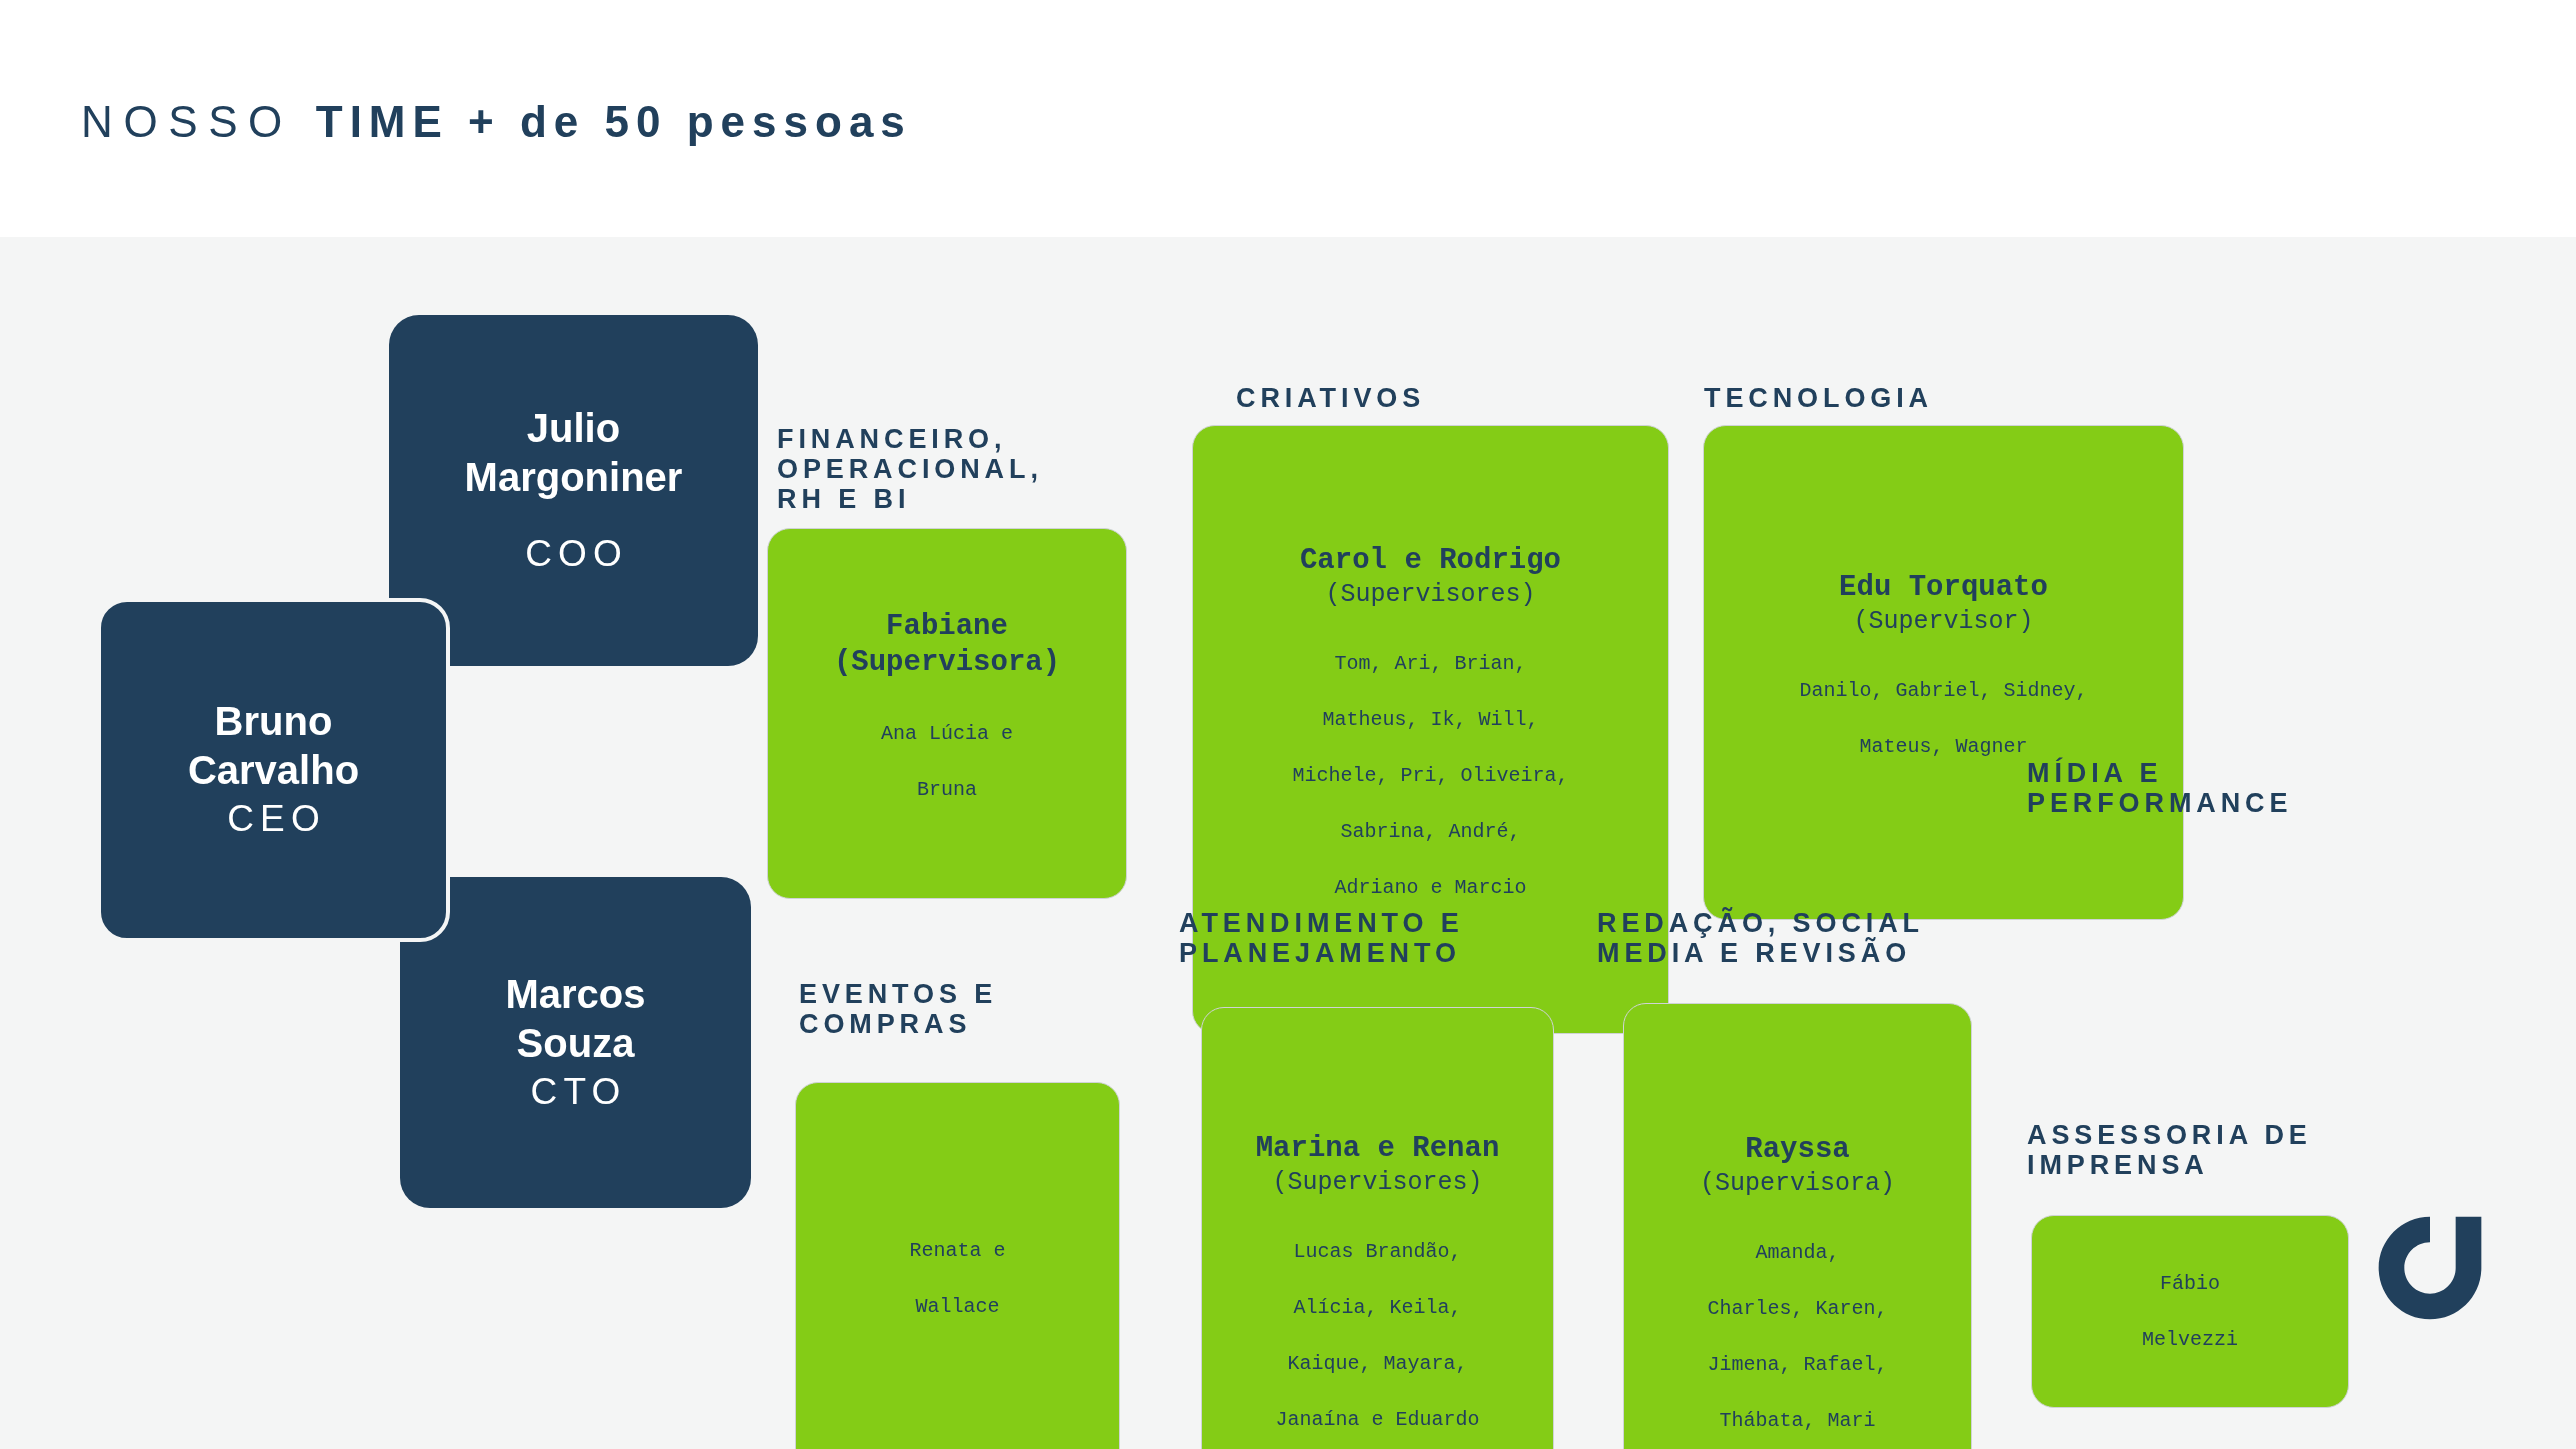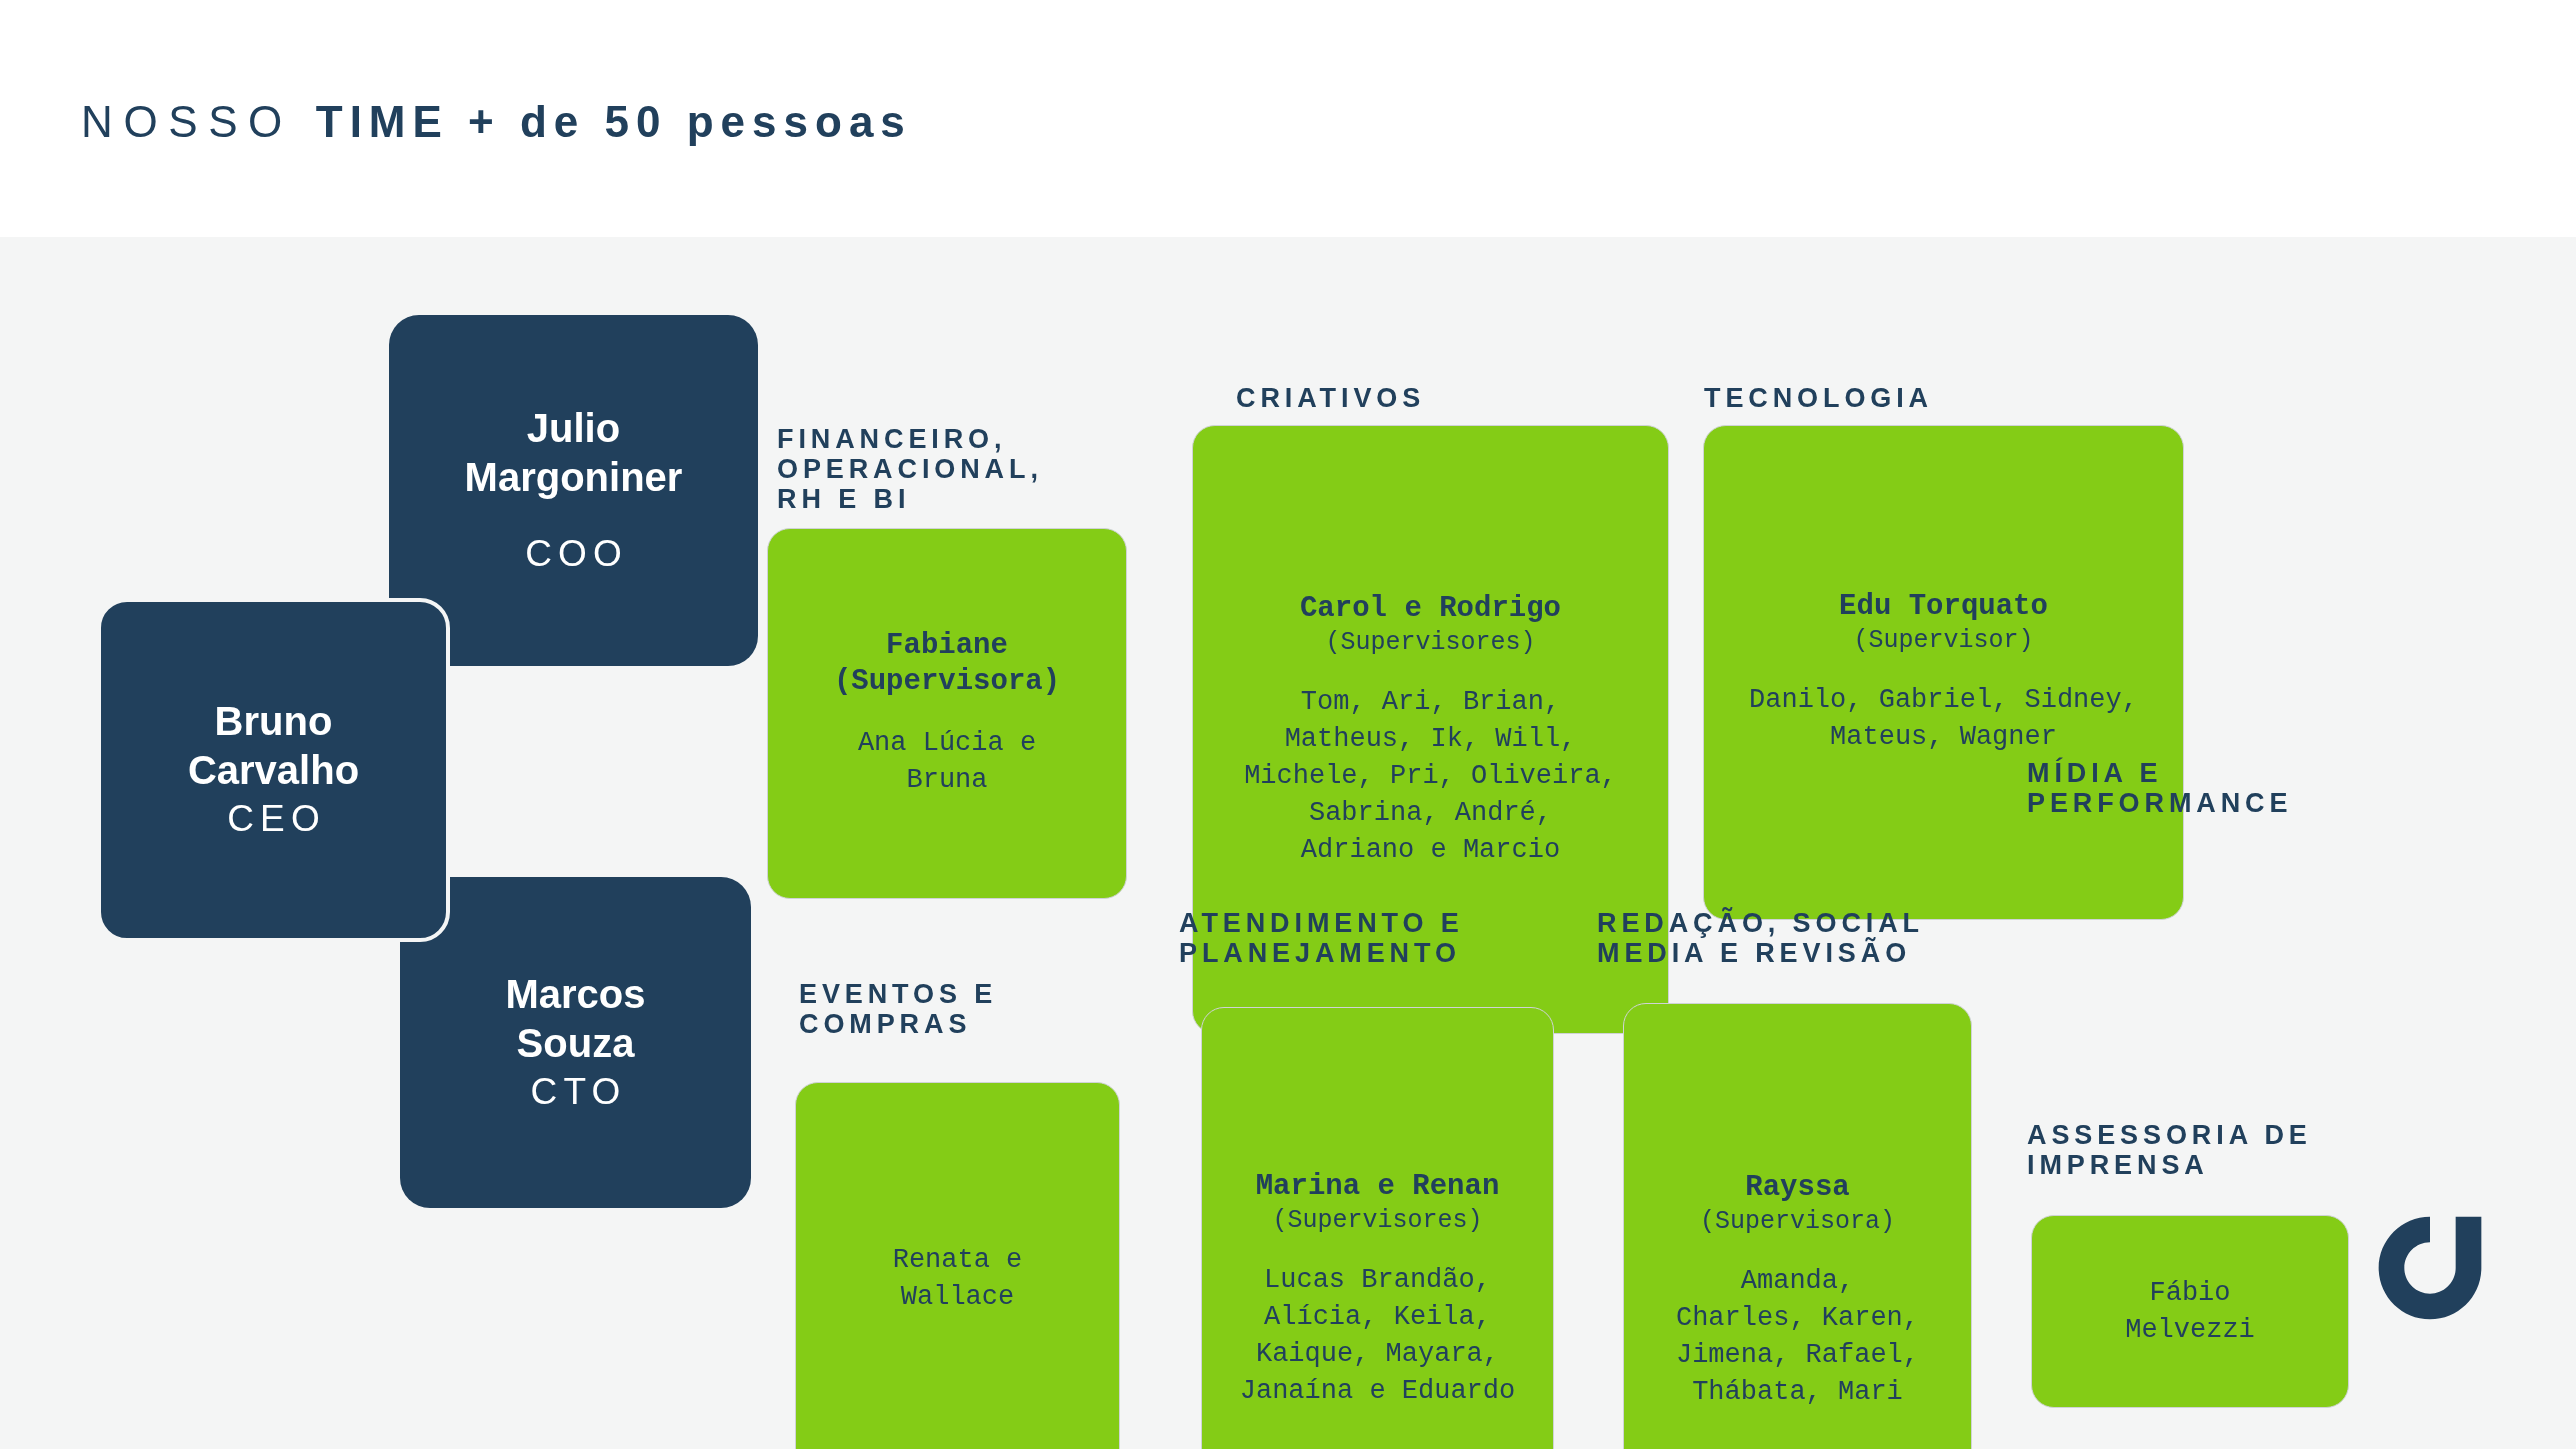--- a/index.html
+++ b/index.html
@@ -133,22 +133,22 @@
     font-size: 29px;
     line-height: 36px;
   }
   .card .sub {
     font-weight: 400;
     font-size: 25px;
     line-height: 32px;
   }
   .card .members {
     font-weight: 400;
-    font-size: 27px;
-    line-height: 37px;
+    font-size: 20px;
+    line-height: 56px;
     margin-top: 25px;
     white-space: pre-line;
   }
   .card .members.nogap {
     margin-top: 0;
   }
   
   .logo {
     position: absolute;
     left: 2376px;

